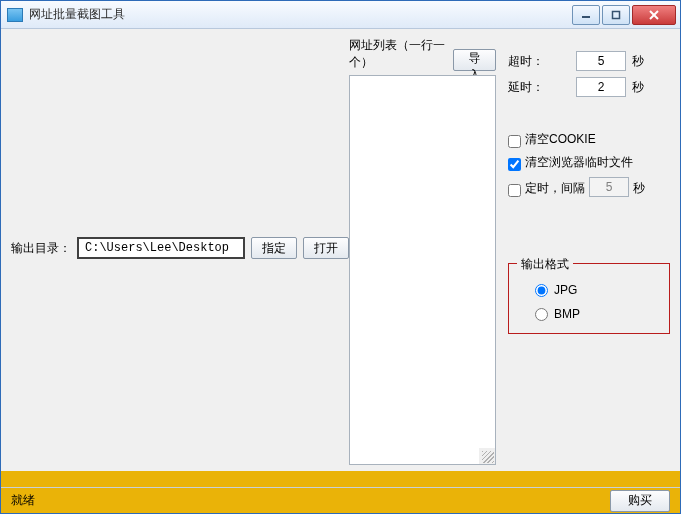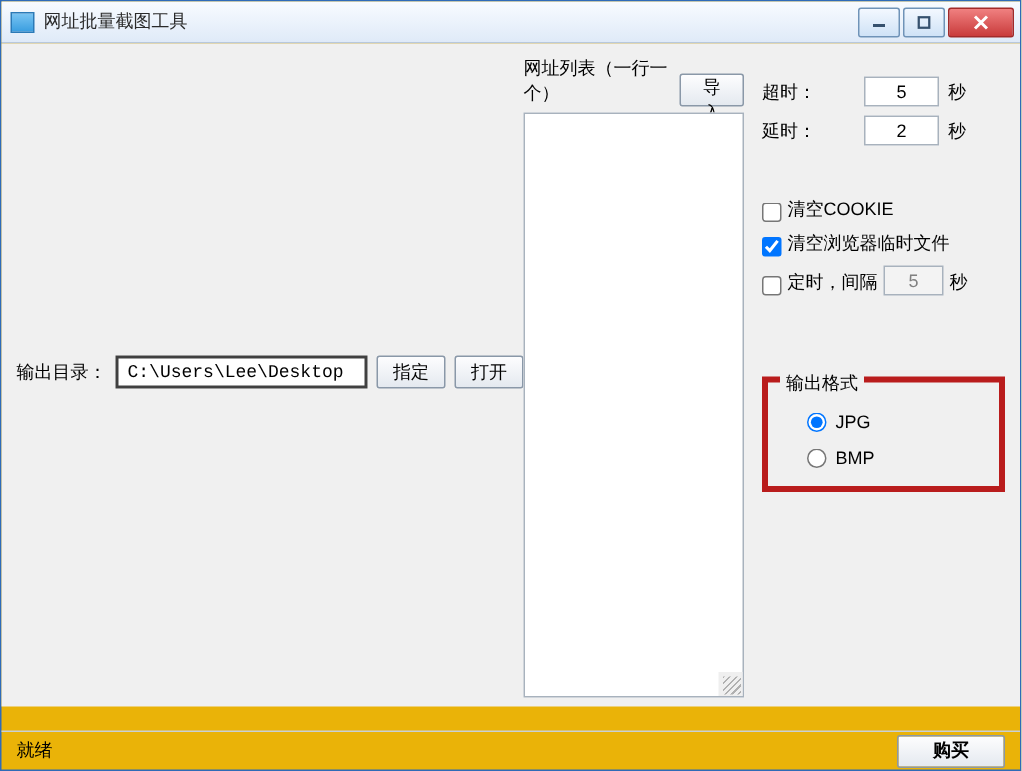--- a/index.html
+++ b/index.html
@@ -24,30 +24,30 @@
 .urllist { flex: 1; border: 1px solid #a8b2bd; background: #fff; position: relative; }
 .urllist .scrollcorner { position: absolute; right: 0; bottom: 0; width: 16px; height: 16px; background: #efefef; }
 .urllist .resizer { position: absolute; right: 1px; bottom: 1px; width: 12px; height: 12px; background: repeating-linear-gradient(135deg,#b0b0b0 0 1px,transparent 1px 3px); }
 .rightpane { width: 162px; display: flex; flex-direction: column; padding-top: 14px; gap: 14px; }
 .grid2 { display: grid; grid-template-columns: auto 50px auto; gap: 6px 6px; align-items: center; }
 .numinput { height: 20px; border: 1px solid #a8b2bd; text-align: center; font-size: 12px; width: 50px; }
 .numinput[disabled] { background: #f3f3f3; color: #808080; }
 .checks { display: flex; flex-direction: column; gap: 6px; margin-top: 20px; }
 .checkrow { display: flex; align-items: flex-end; gap: 4px; }
 .checkrow input[type=checkbox] { width: 13px; height: 13px; margin: 0; }
-.fieldset { border: 4px solid #b91c1c; padding: 10px 10px 12px 10px; margin-top: 40px; }
+.fieldset { border: 1px solid #b91c1c; padding: 10px 10px 12px 10px; margin-top: 52px; }
 .fieldset .legend { position: relative; top: -18px; background: #f0f0f0; display: inline-block; padding: 0 4px; margin-left: -2px; }
 .radios { display: flex; flex-direction: column; gap: 10px; margin-top: -8px; margin-left: 16px; }
 .radiorow { display: flex; align-items: flex-end; gap: 6px; }
 .radiorow input[type=radio] { margin: 0; }
 .statusbar { height: 26px; border-top: 1px solid #c8d0d8; display: flex; align-items: center; padding: 0 10px; gap: 8px; margin-top: 16px; }
 .statusbar .status { flex: 1; }
 .footerbtns { display: flex; gap: 30px; }
 .footerbtns .group { display: flex; gap: 8px; }
-.btn.wide { width: 72px; padding: 0; font-weight: bold; }
+.btn.wide { width: 60px; padding: 0; }
 </style>
 </head>
 <body>
 
 <div class="window">
   <div class="titlebar">
     <div class="appicon"></div>
     <div class="title">网址批量截图工具</div>
     <div class="winbtns">
       <div class="winbtn">

